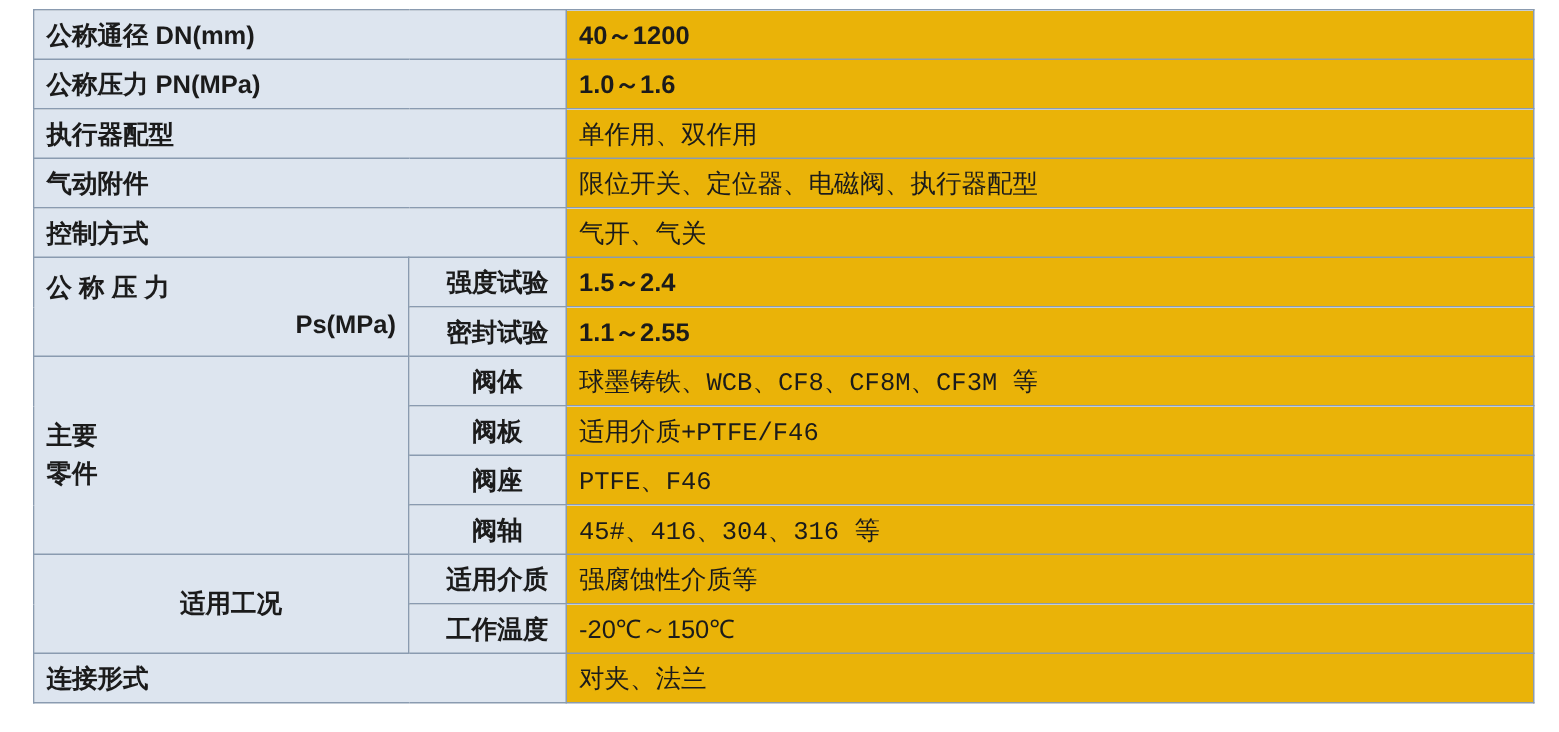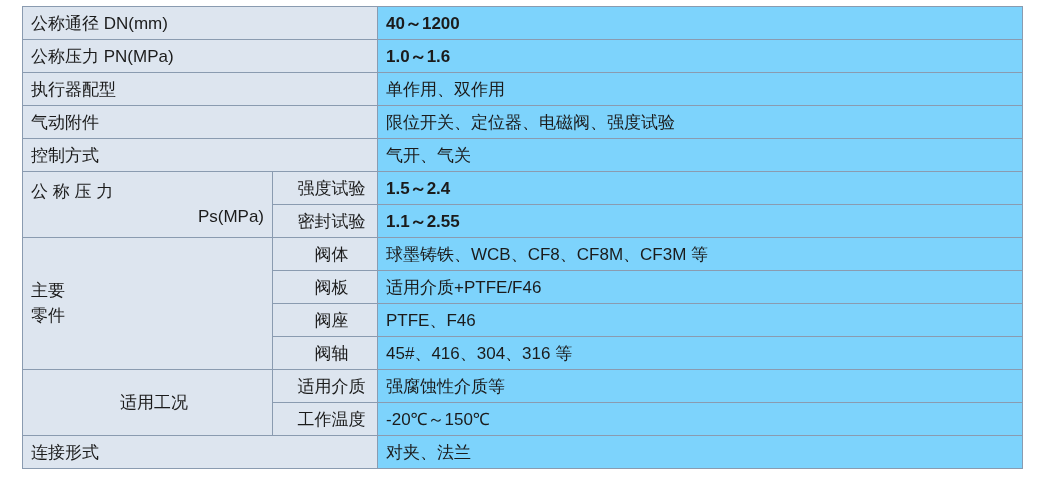--- a/index.html
+++ b/index.html
@@ -29,46 +29,46 @@
     padding: 0 8px;
     font-size: 17px;
     color: #1b1b1b;
     vertical-align: middle;
     box-sizing: border-box;
     overflow: hidden;
     white-space: nowrap;
   }
   td.label {
     background: #dde5ef;
-    font-weight: normal;
+    font-weight: bold;
     color: #17212e;
   }
   td.label.center {
     text-align: center;
     padding-left: 21px;
   }
   td.value {
-    background: #7dd3fc;
+    background: #eab308;
     font-weight: normal;
   }
   td.value.bold {
     font-weight: bold;
   }
   .col-a { width: 250px; }
   .col-b { width: 105px; }
   .col-c { width: 645px; }
   .two-line {
     line-height: 1.45;
     white-space: normal;
   }
   .stack {
     display: block;
     text-align: left;
   }
-  .latin { font-family: Liberation Sans, sans-serif; }
+  .latin { font-family: Liberation Mono, monospace; }
 </style>
 </head>
 <body>
 
 <div class="spec-wrap">
   <table class="spec">
     <colgroup>
       <col class="col-a">
       <col class="col-b">
       <col class="col-c">
@@ -81,21 +81,21 @@
       <tr>
         <td class="label" colspan="2">公称压力 PN(MPa)</td>
         <td class="value bold">1.0～1.6</td>
       </tr>
       <tr>
         <td class="label" colspan="2">执行器配型</td>
         <td class="value">单作用、双作用</td>
       </tr>
       <tr>
         <td class="label" colspan="2">气动附件</td>
-        <td class="value">限位开关、定位器、电磁阀、强度试验</td>
+        <td class="value">限位开关、定位器、电磁阀、执行器配型</td>
       </tr>
       <tr>
         <td class="label" colspan="2">控制方式</td>
         <td class="value">气开、气关</td>
       </tr>
       <tr>
         <td class="label two-line" rowspan="2">
           <span class="stack spread">公 称 压 力</span>
           <span class="stack" style="text-align:right">Ps(MPa)</span>
         </td>

